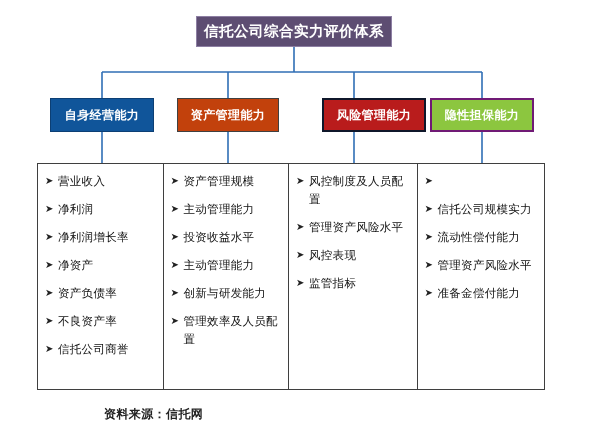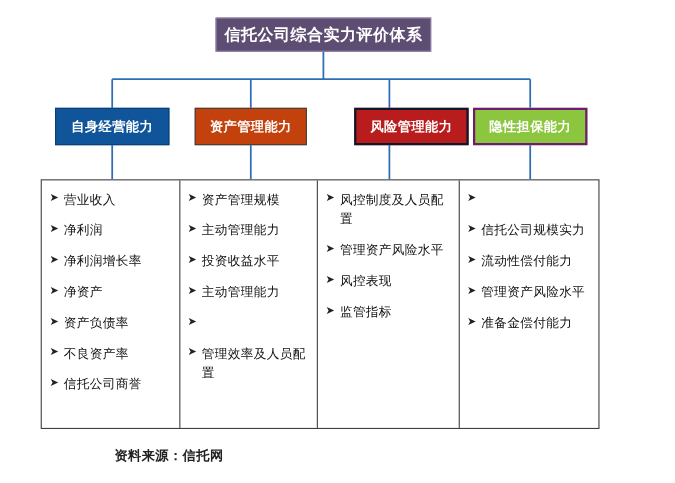--- a/index.html
+++ b/index.html
@@ -214,20 +214,21 @@
       <div class="list-item">
         <span class="bullet">➤</span>
         <span class="item-text">投资收益水平</span>
       </div>
       <div class="list-item">
         <span class="bullet">➤</span>
         <span class="item-text">主动管理能力</span>
       </div>
       <div class="list-item">
         <span class="bullet">➤</span>
+        <span class="item-text">创新与研发能力</span>
       </div>
       <div class="list-item">
         <span class="bullet">➤</span>
         <span class="item-text">管理效率及人员配置</span>
       </div>
     </div>
 
     <div class="list-col col-2">
       <div class="list-item">
         <span class="bullet">➤</span>

